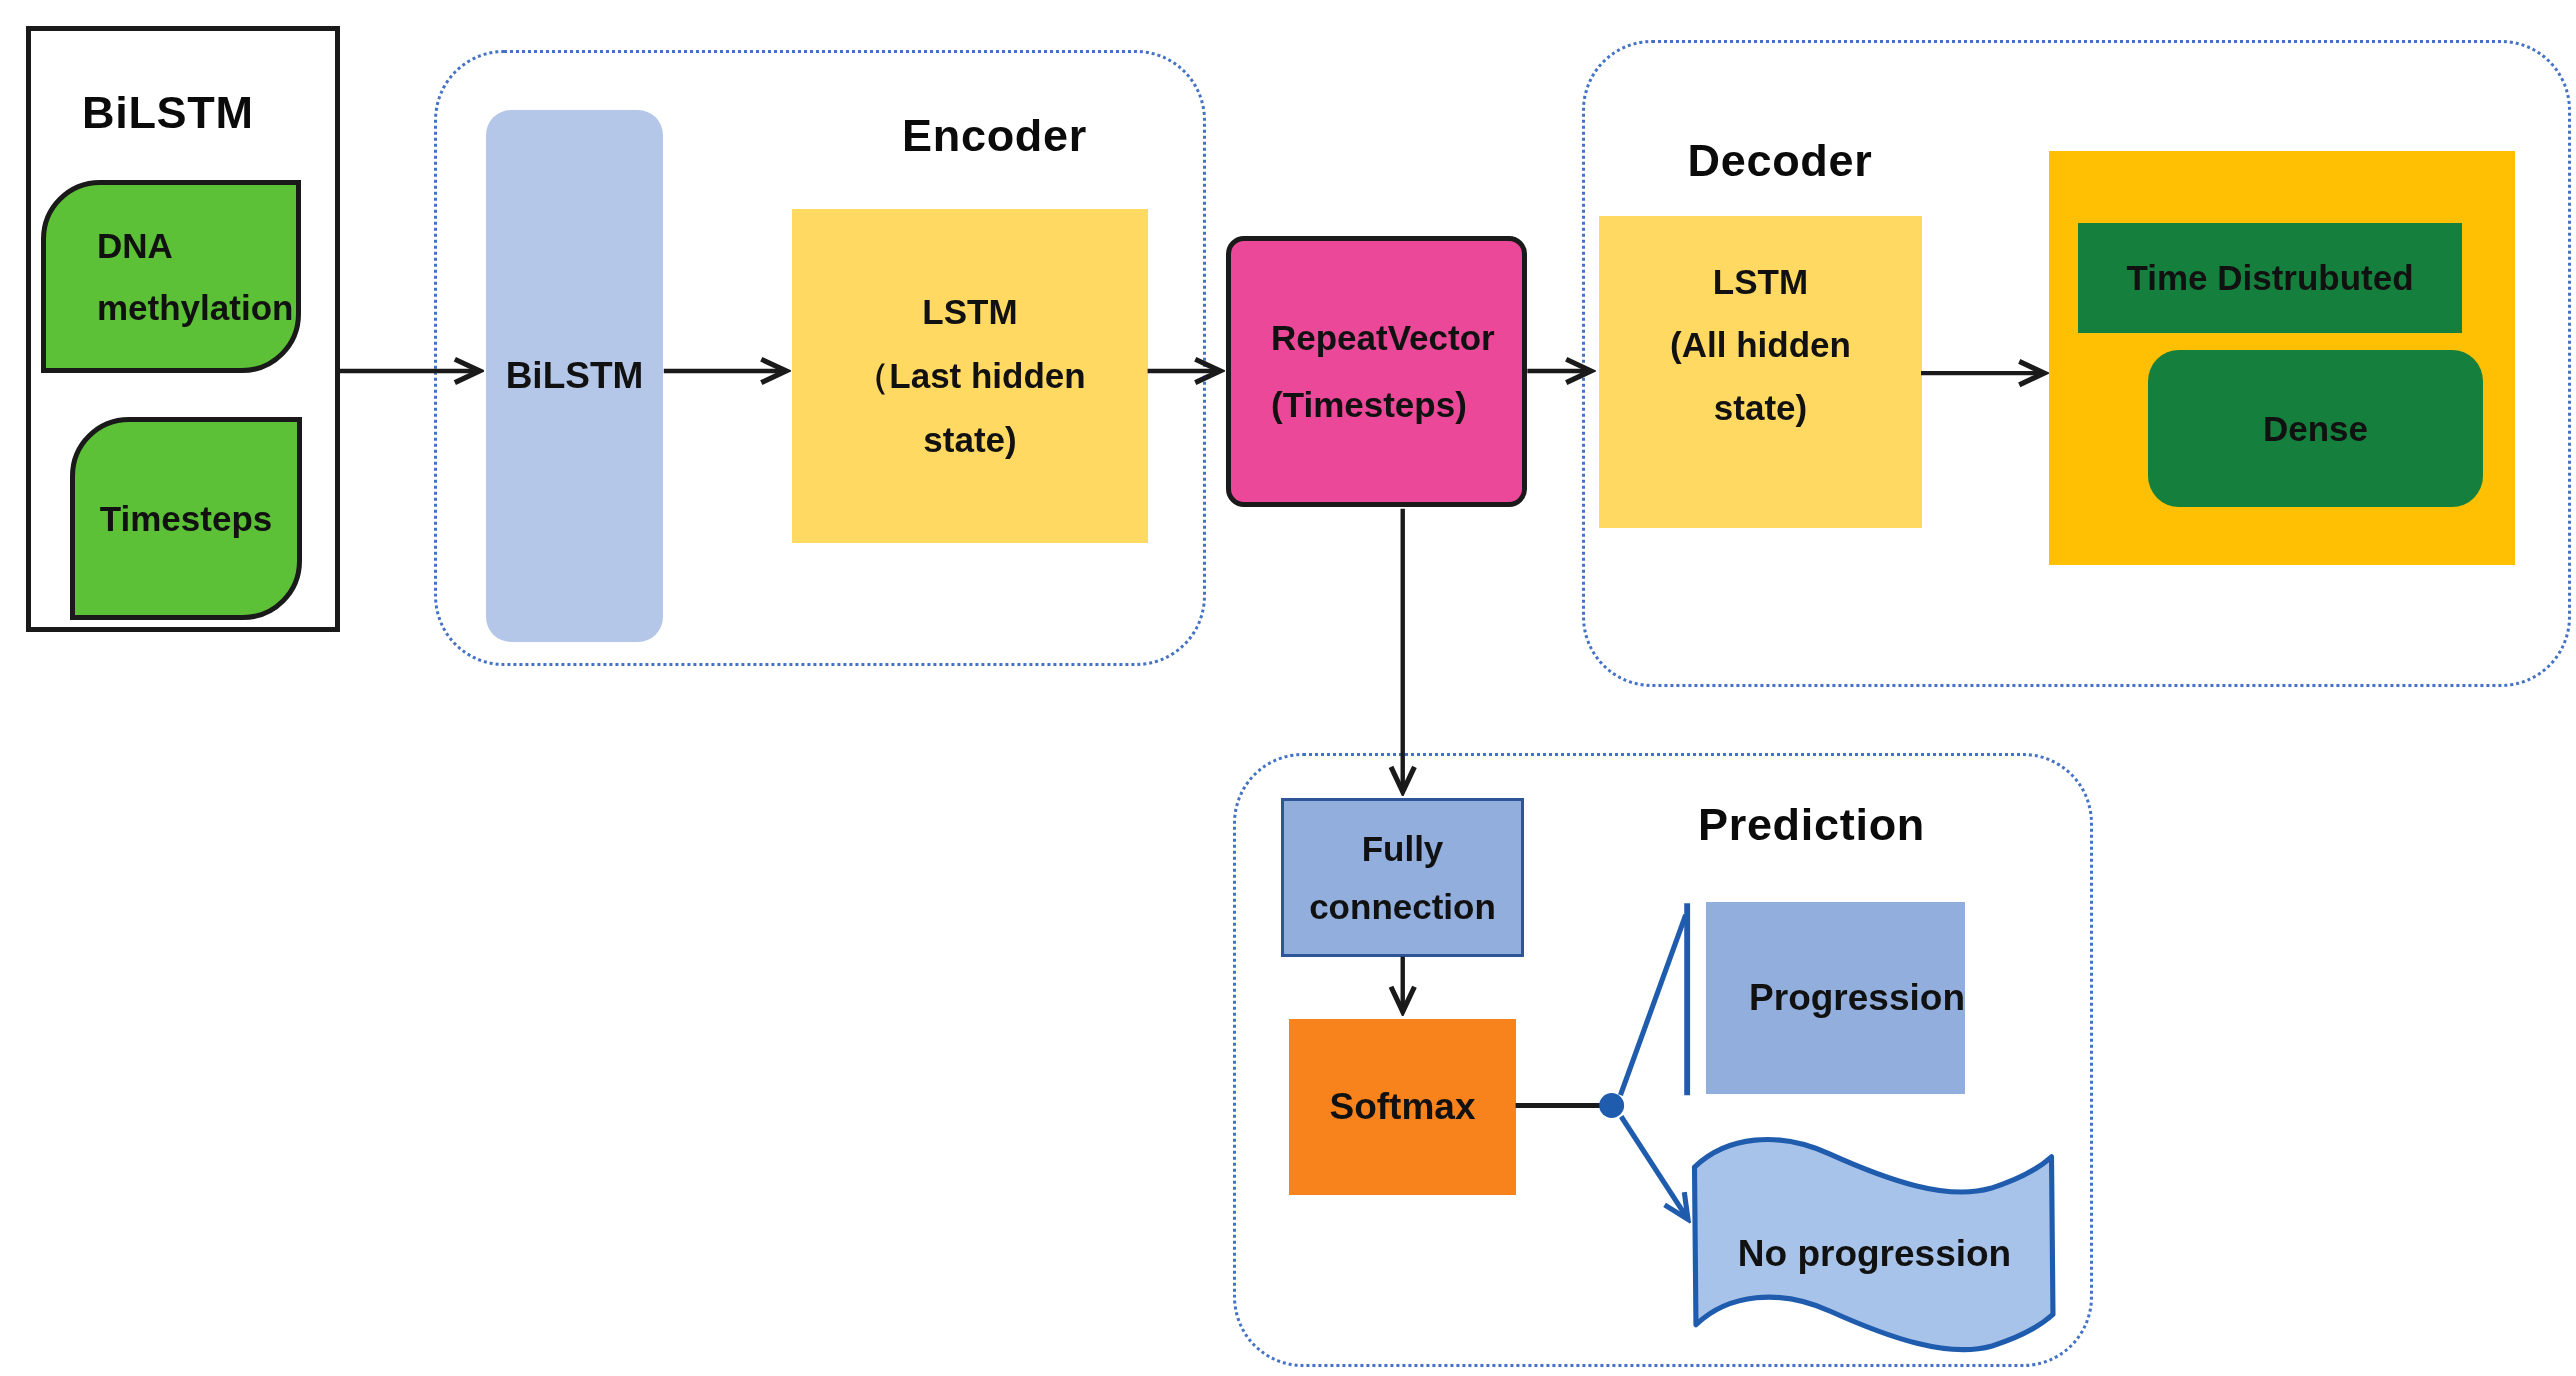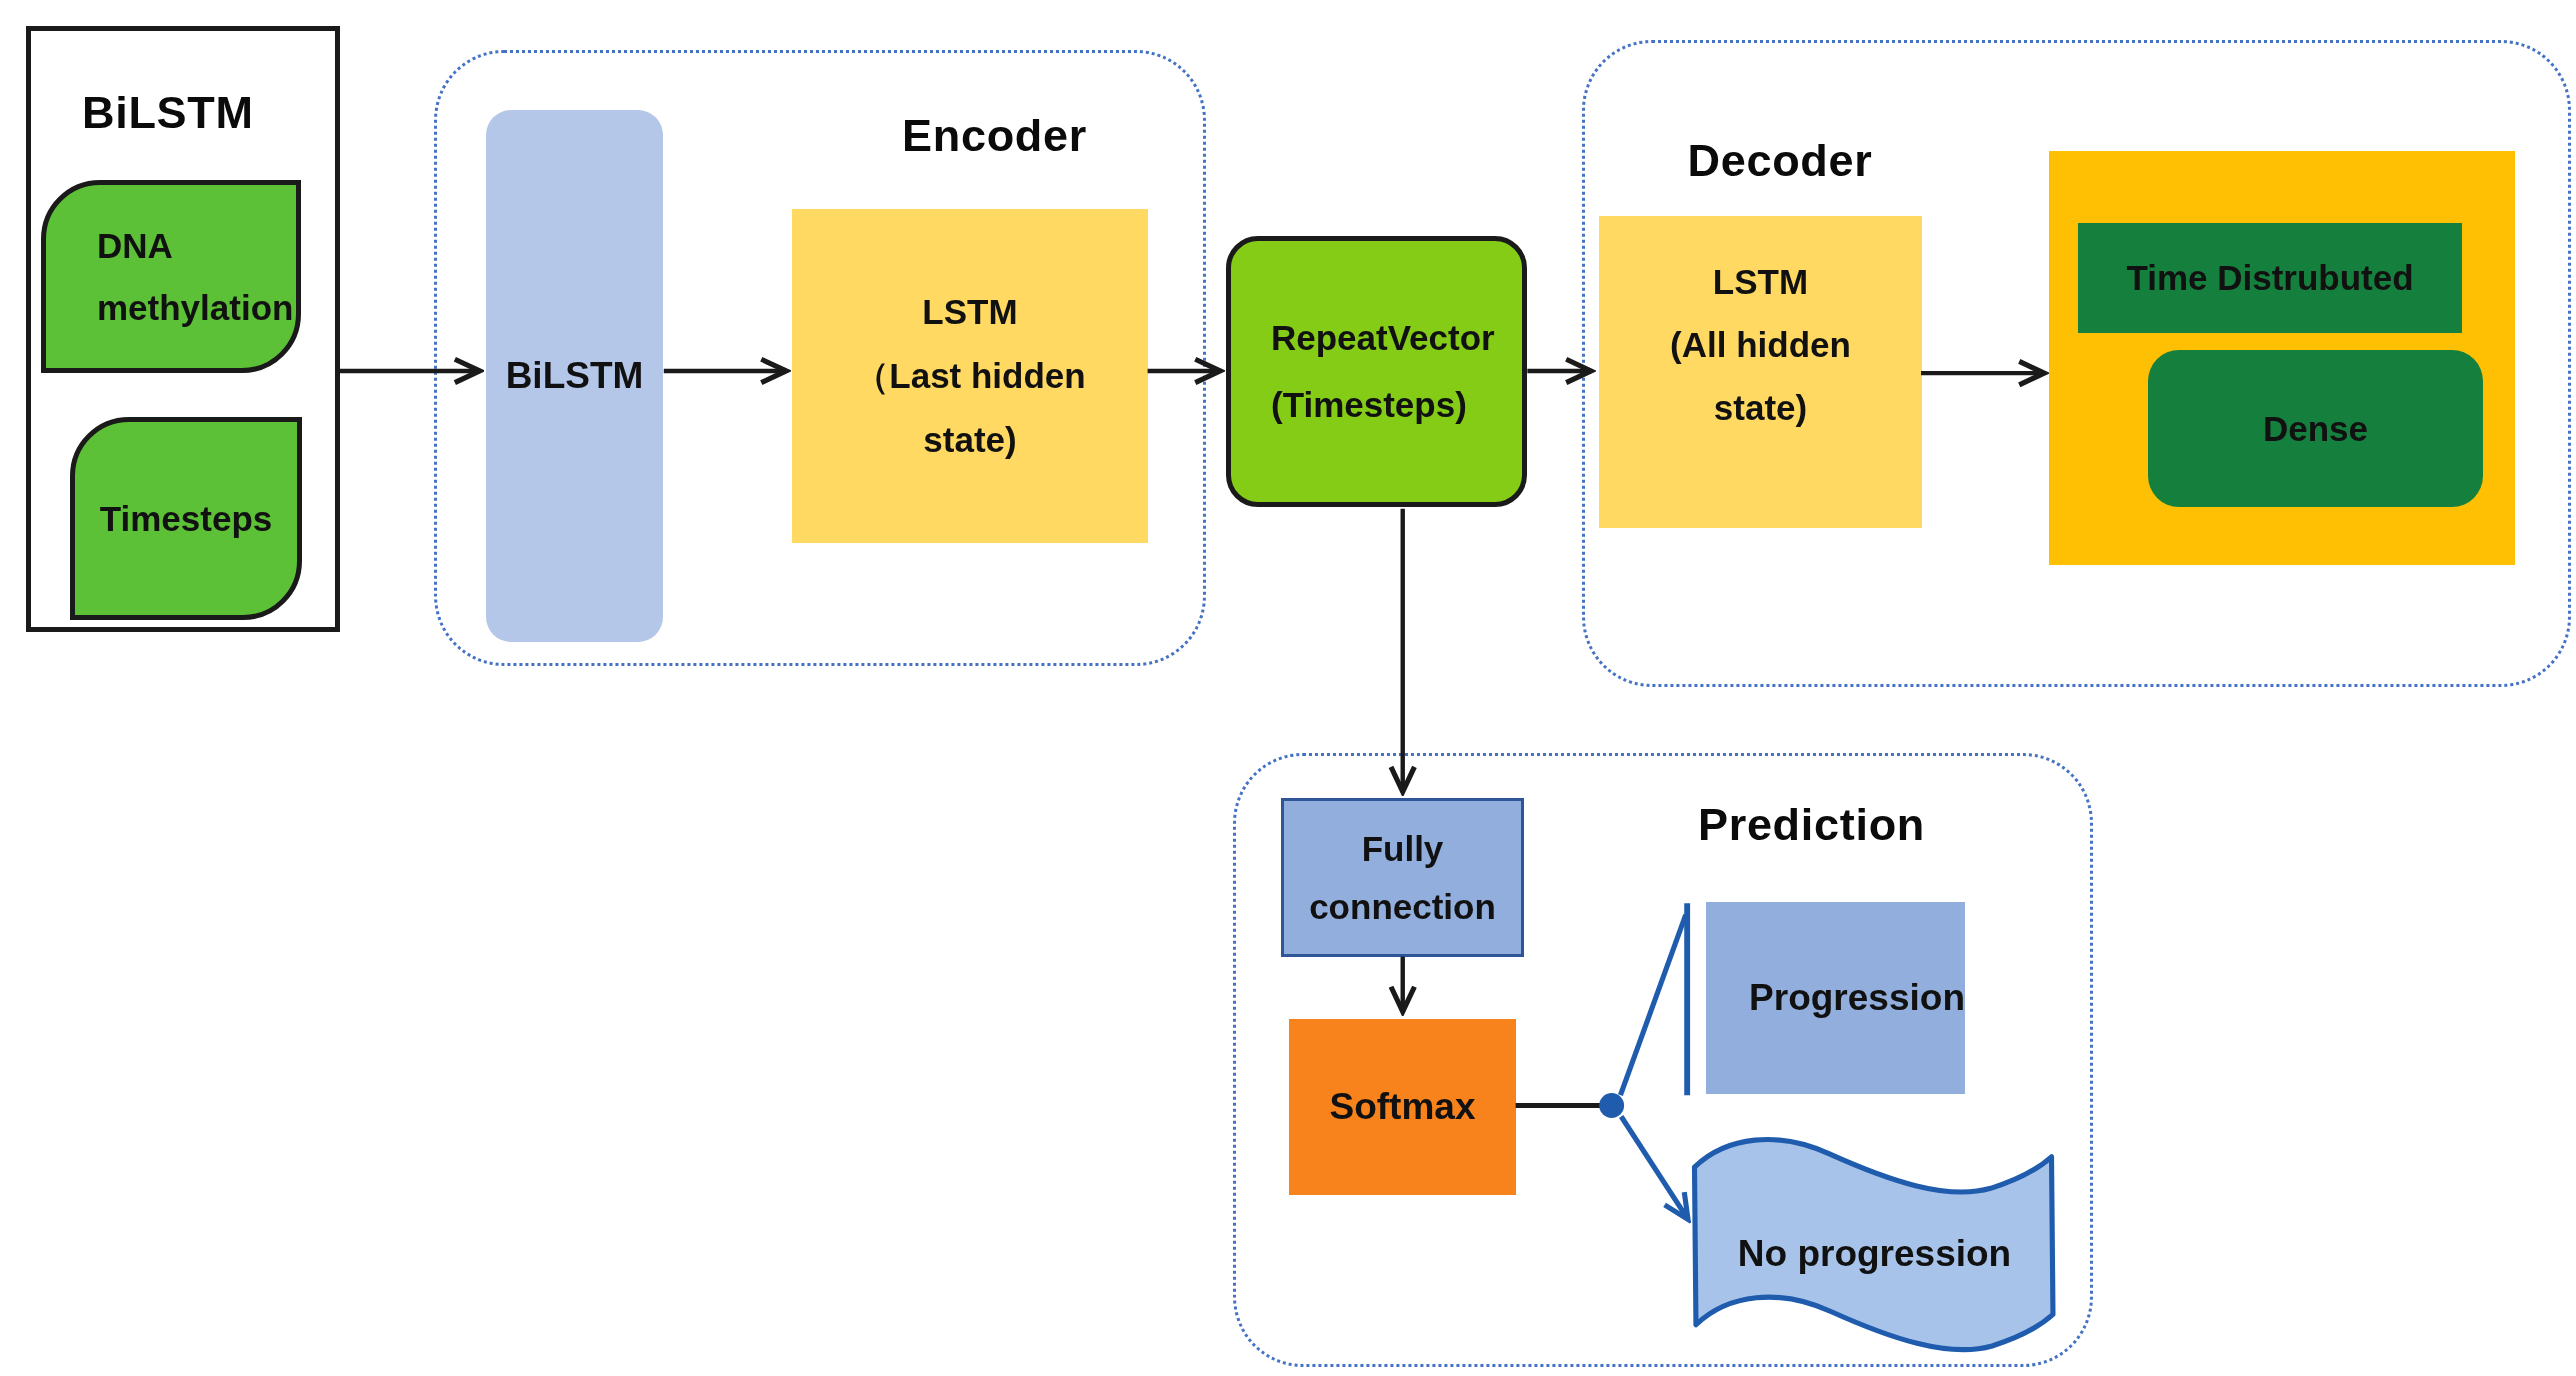--- a/index.html
+++ b/index.html
@@ -7,21 +7,21 @@
     position:relative;width:2576px;height:1376px;background:#ffffff;overflow:hidden;
     font-family:"Liberation Sans",sans-serif;font-weight:bold;color:#111;
   }
   .abs{position:absolute;box-sizing:border-box;}
   .label{white-space:pre-line;text-align:center;}
   .section-title{font-size:45px;letter-spacing:0.7px;color:#0b0b0b;z-index:4;}
   .node{display:flex;align-items:center;justify-content:center;z-index:2;font-size:35px;line-height:1.75;}
   .dotted{border:3.7px dotted #4472c4;border-radius:70px;z-index:1;background:transparent;}
   .plainbox{border:5.1px solid #1a1a1a;background:#fff;z-index:1;}
   .greencard{background:#5cc136;border:5.1px solid #1a1a1a;border-radius:59px 0 59px 0;}
-  .greenround{background:#84cc16;border:5.1px solid #1a1a1a;border-radius:32px;}
+  .greenround{background:#ec4899;border:5.1px solid #1a1a1a;border-radius:18px;}
   .bluerect{background:#b5c7e8;}
   .yellowrect{background:#ffd961;}
   .goldrect{background:#ffc003;}
   .goldinner{background:#15803d;margin-top:10px;}
   .orangerect{background:#f8821c;}
   .bluefill{background:#92aedc;}
   .bluefill.bordered{border:3.7px solid #2e5597;}
   svg.overlay{position:absolute;left:0;top:0;z-index:3;pointer-events:none;}
   .left-align{justify-content:flex-start;text-align:left;}
 </style>

